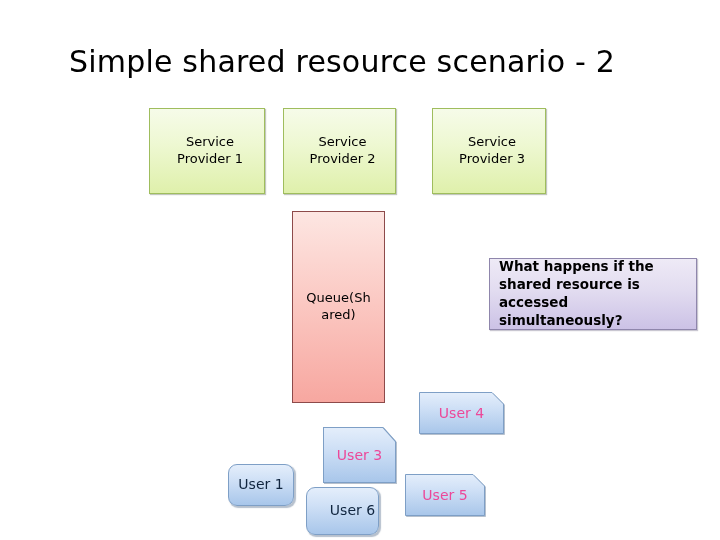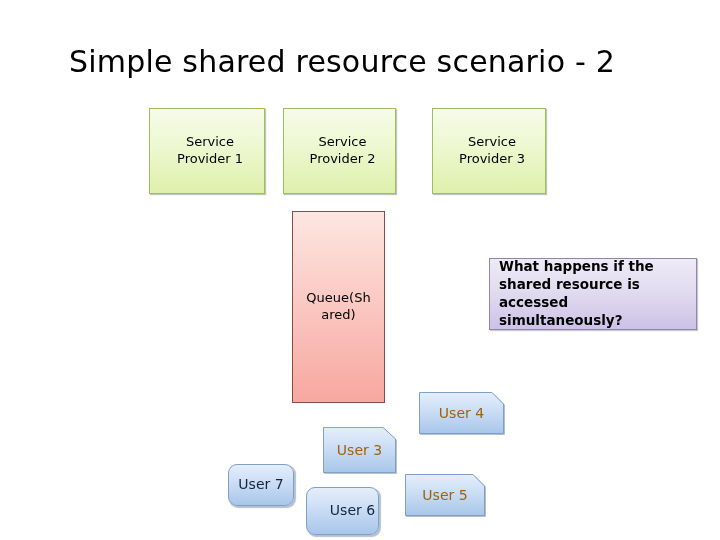--- a/index.html
+++ b/index.html
@@ -106,21 +106,21 @@
   .user-snip .label {
     position: absolute;
     left: 0;
     top: 0;
     width: 100%;
     height: 100%;
     display: flex;
     align-items: center;
     justify-content: center;
     font-size: 14px;
-    color: #a16207;
+    color: #ec4899;
   }
 </style>
 </head>
 <body>
 
 <div id="slide">
 
   <div id="slide-title">Simple shared resource scenario - 2</div>
 
   <div class="shape provider" style="left:149px; top:108px; width:116px; height:86px;">
@@ -147,28 +147,28 @@
   <div class="shape" id="queue-shape" style="left:292px; top:211px; width:93px; height:192px;">
     <div class="label">Queue(Shared)</div>
   </div>
 
   <div class="shape" id="callout-shape" style="left:489px; top:258px; width:208px; height:72px;">
     <div>What happens if the shared resource is accessed simultaneously?</div>
   </div>
 
 
   <div class="shape user user-round" style="left:228px; top:464px; width:66px; height:42px;">
-    <span>User 7</span>
+    <span>User 1</span>
   </div>
 
   <div class="shape user user-round" style="left:306px; top:487px; width:73px; height:48px;padding-left:20px;">
     <span>User 6</span>
   </div>
 
-  <div class="user-snip" style="left:323px; top:427px; width:73px; height:46px;">
+  <div class="user-snip" style="left:323px; top:427px; width:73px; height:56px;">
     <svg viewBox="0 0 73 50" preserveAspectRatio="none">
       <defs>
         <linearGradient id="gradU3" x1="0" y1="0" x2="0" y2="1">
           <stop offset="0%" stop-color="#e4eefb"></stop>
           <stop offset="38%" stop-color="#cfe0f6"></stop>
           <stop offset="100%" stop-color="#a8c6ea"></stop>
         </linearGradient>
       </defs>
       <polygon points="0.5,0.5 60,0.5 72.5,13 72.5,49.5 0.5,49.5" fill="url(#gradU3)" stroke="#7e9fc6" stroke-width="1"></polygon>
     </svg>

